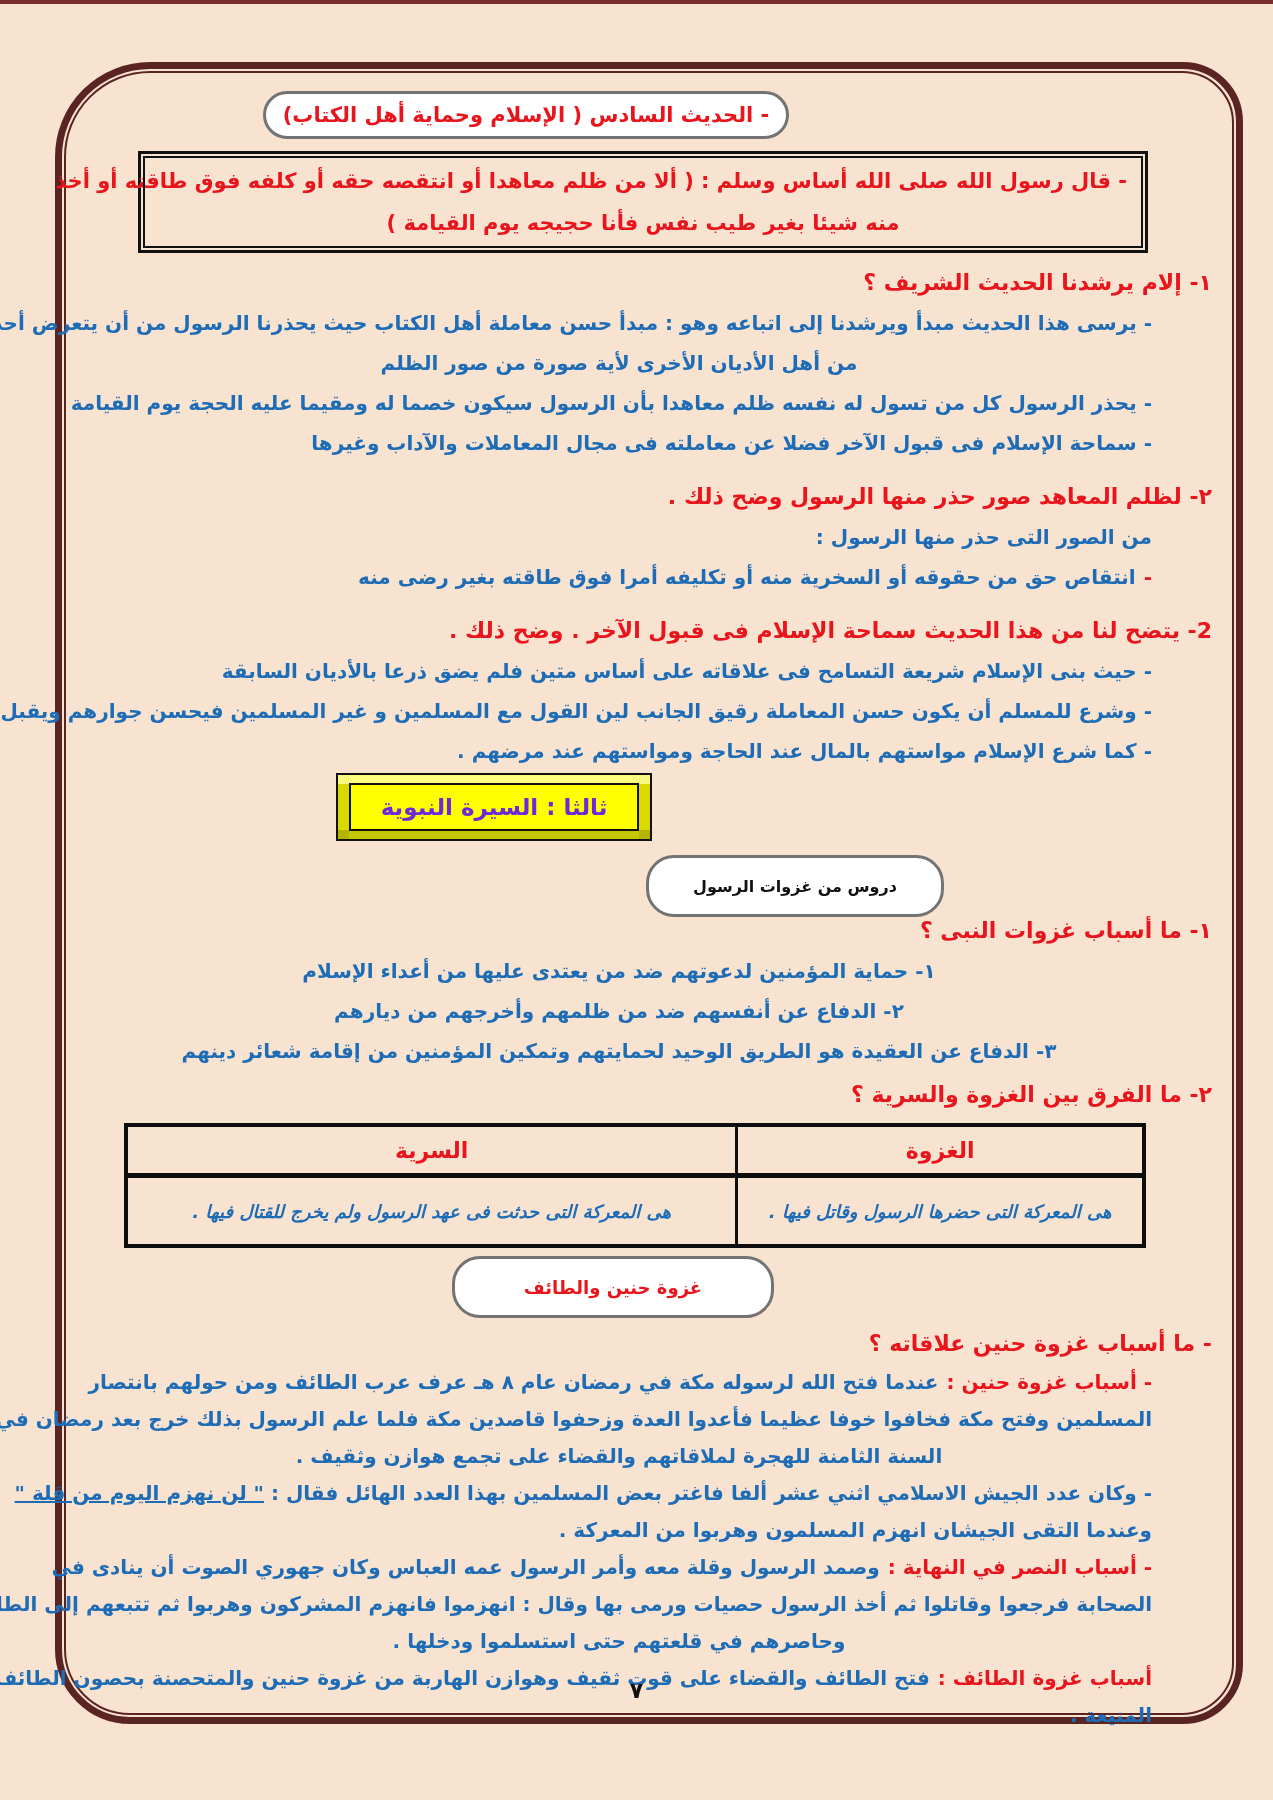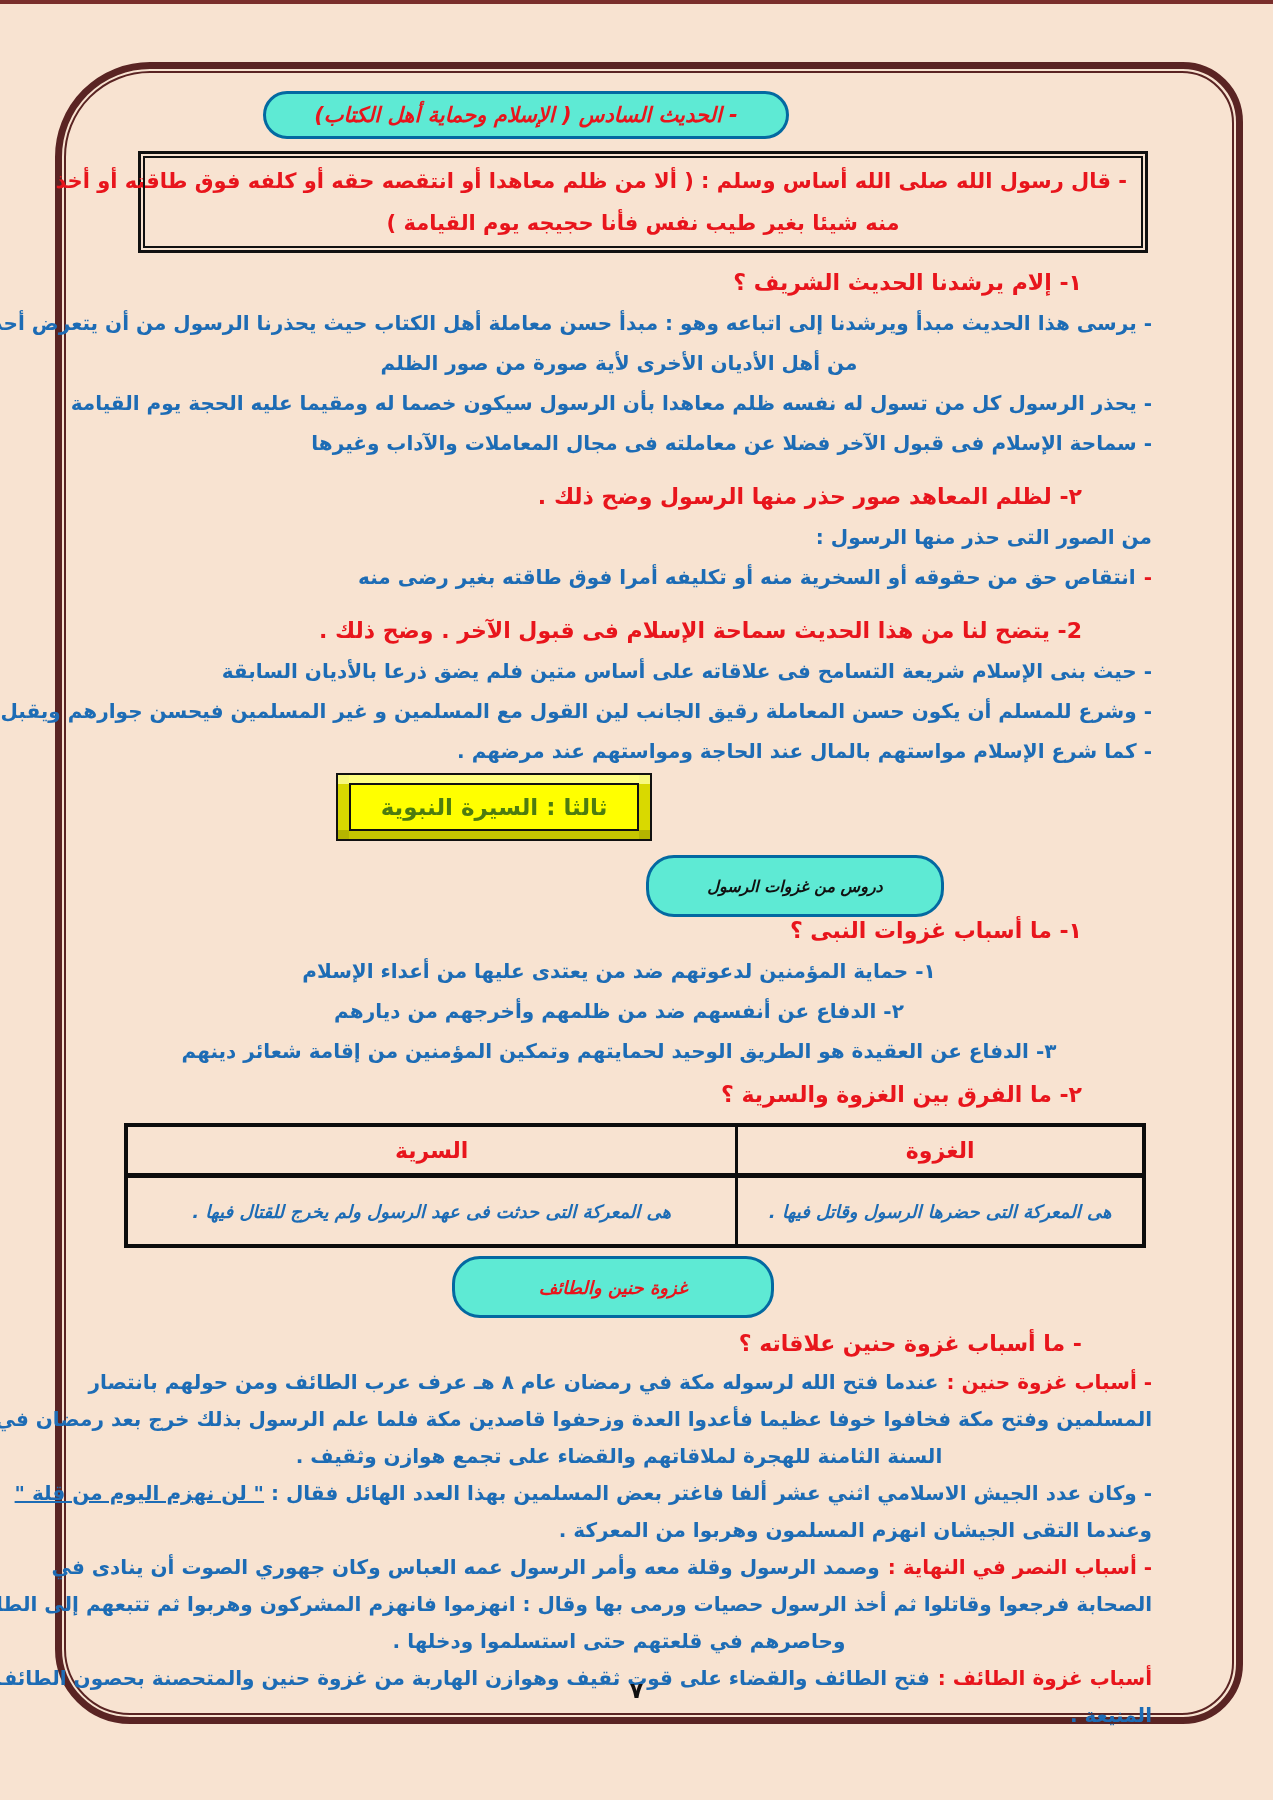--- a/index.html
+++ b/index.html
@@ -20,29 +20,29 @@
     position:absolute;inset:2px;border:2px solid #5a2423;
     border-radius:86px 52px 52px 66px;pointer-events:none;
   }
   .content{
     position:absolute;top:12px;right:24px;left:24px;bottom:10px;
   }
   
   .line{font-size:20px;line-height:40px;color:#1d6cb5;white-space:nowrap;}
   .r{text-align:right;}
   .c{text-align:center;}
-  .heading{color:#e8151c;font-size:22px;line-height:40px;margin-left:0;margin-right:130px;text-align:right;white-space:nowrap;}
+  .heading{color:#e8151c;font-size:22px;line-height:40px;margin-left:0;text-align:right;white-space:nowrap;}
   .lead{color:#e8151c;margin-left:8px;}
   .txt{padding-right:60px;}
   .uq{text-decoration:underline;}
   
   .pill{
-    background:#5eead4;border:3px solid #0369a1;border-radius:26px;
+    background:#ffffff;border:3px solid #737373;border-radius:26px;
     display:flex;align-items:center;justify-content:center;
-    color:#e8151c;font-size:21px;font-style:italic;
+    color:#e8151c;font-size:21px;
   }
   .pill1{width:520px;height:42px;margin:10px 423px 0 auto;}
   
   .hadith{
     margin:12px 64px 0 auto;width:968px;
     border:3px solid #111;position:relative;
     padding:6px 18px;color:#e8151c;
   }
   .hadith::after{content:'';position:absolute;inset:2px;border:2px solid #111;pointer-events:none;}
   .hadith .line{color:#e8151c;font-size:21px;line-height:42px;}
@@ -50,21 +50,21 @@
   .band{position:relative;height:138px;margin-top:2px;}
   .box3d{
     position:absolute;top:0;left:auto;right:560px;width:312px;height:64px;
     background:#ffff00;border:2px solid #111;
     box-shadow:inset 0 9px 0 rgba(255,255,160,.8), inset 0 -9px 0 rgba(150,150,0,.55),
                inset 11px 0 0 rgba(160,160,0,.4), inset -11px 0 0 rgba(160,160,0,.4);
   }
   .box3d-inner{
     position:absolute;inset:8px 11px;border:2px solid #111;background:#ffff00;
     display:flex;align-items:center;justify-content:center;
-    color:#4d7c0f;font-size:23px;
+    color:#6d28d9;font-size:23px;
   }
   .pill2{
     position:absolute;top:82px;right:268px;width:292px;height:56px;
     border-radius:28px;color:#111;font-size:16px;
   }
   
   table.cmp{
     border-collapse:collapse;border:4px solid #0d0d0d;
     margin:8px 66px 0 auto;width:1022px;table-layout:fixed;
     background:transparent;

